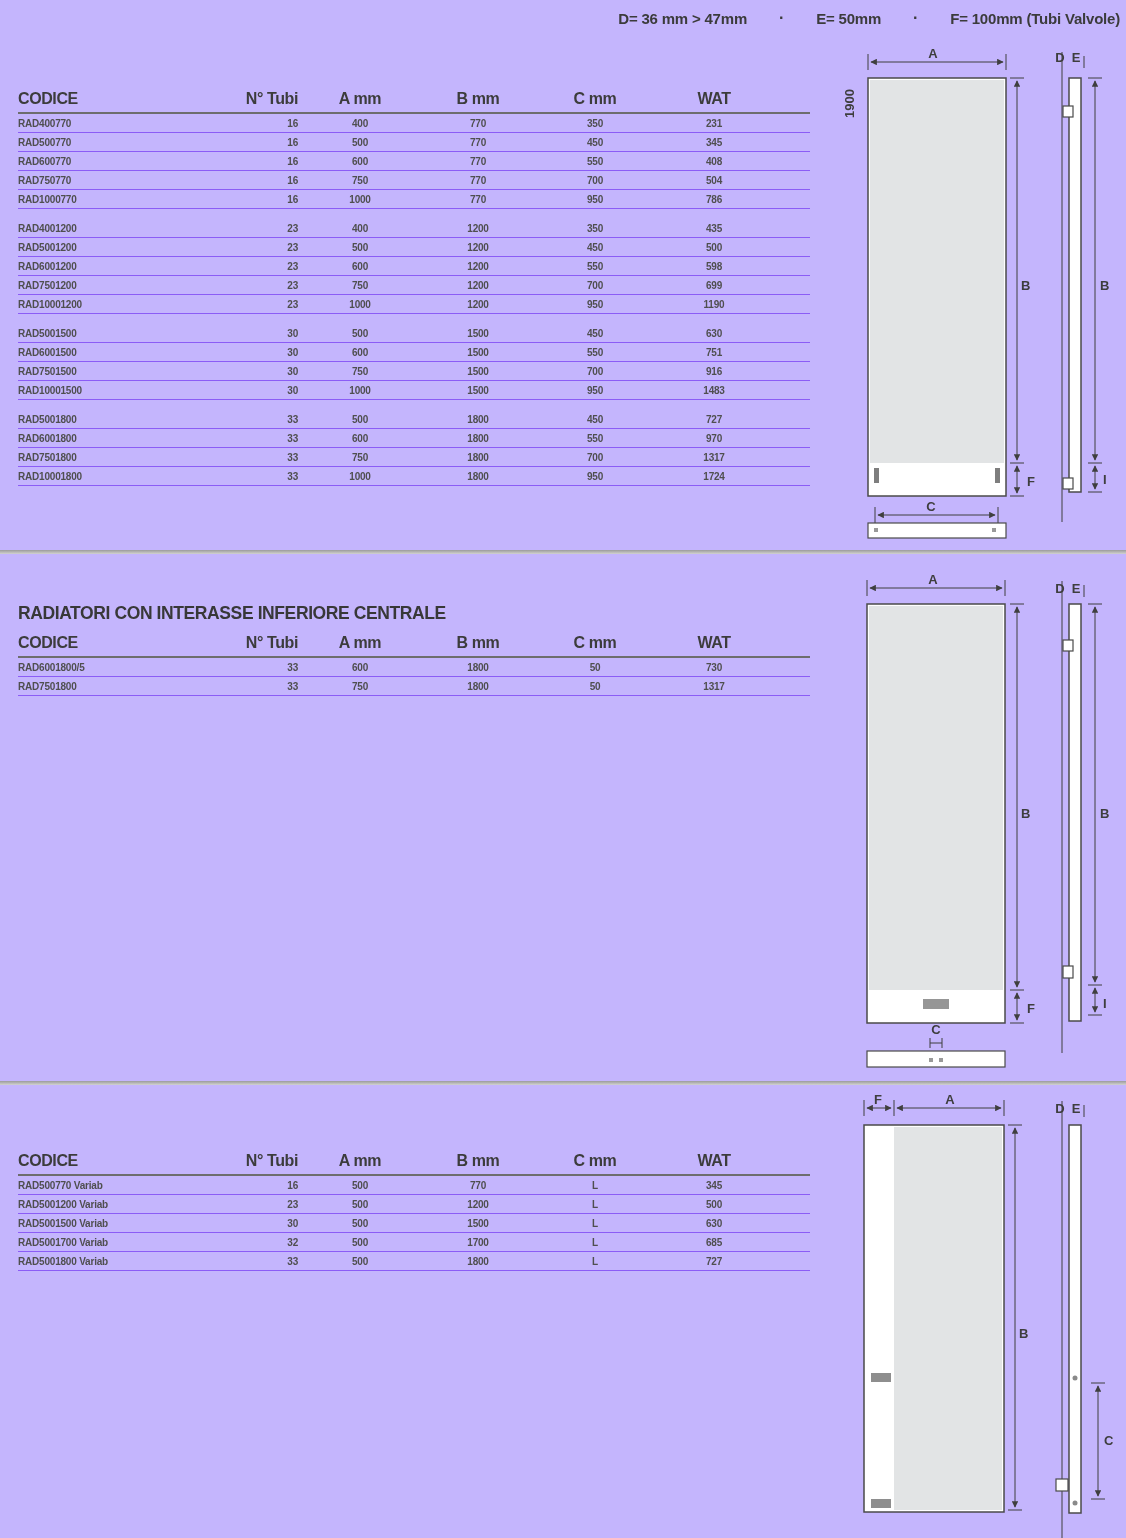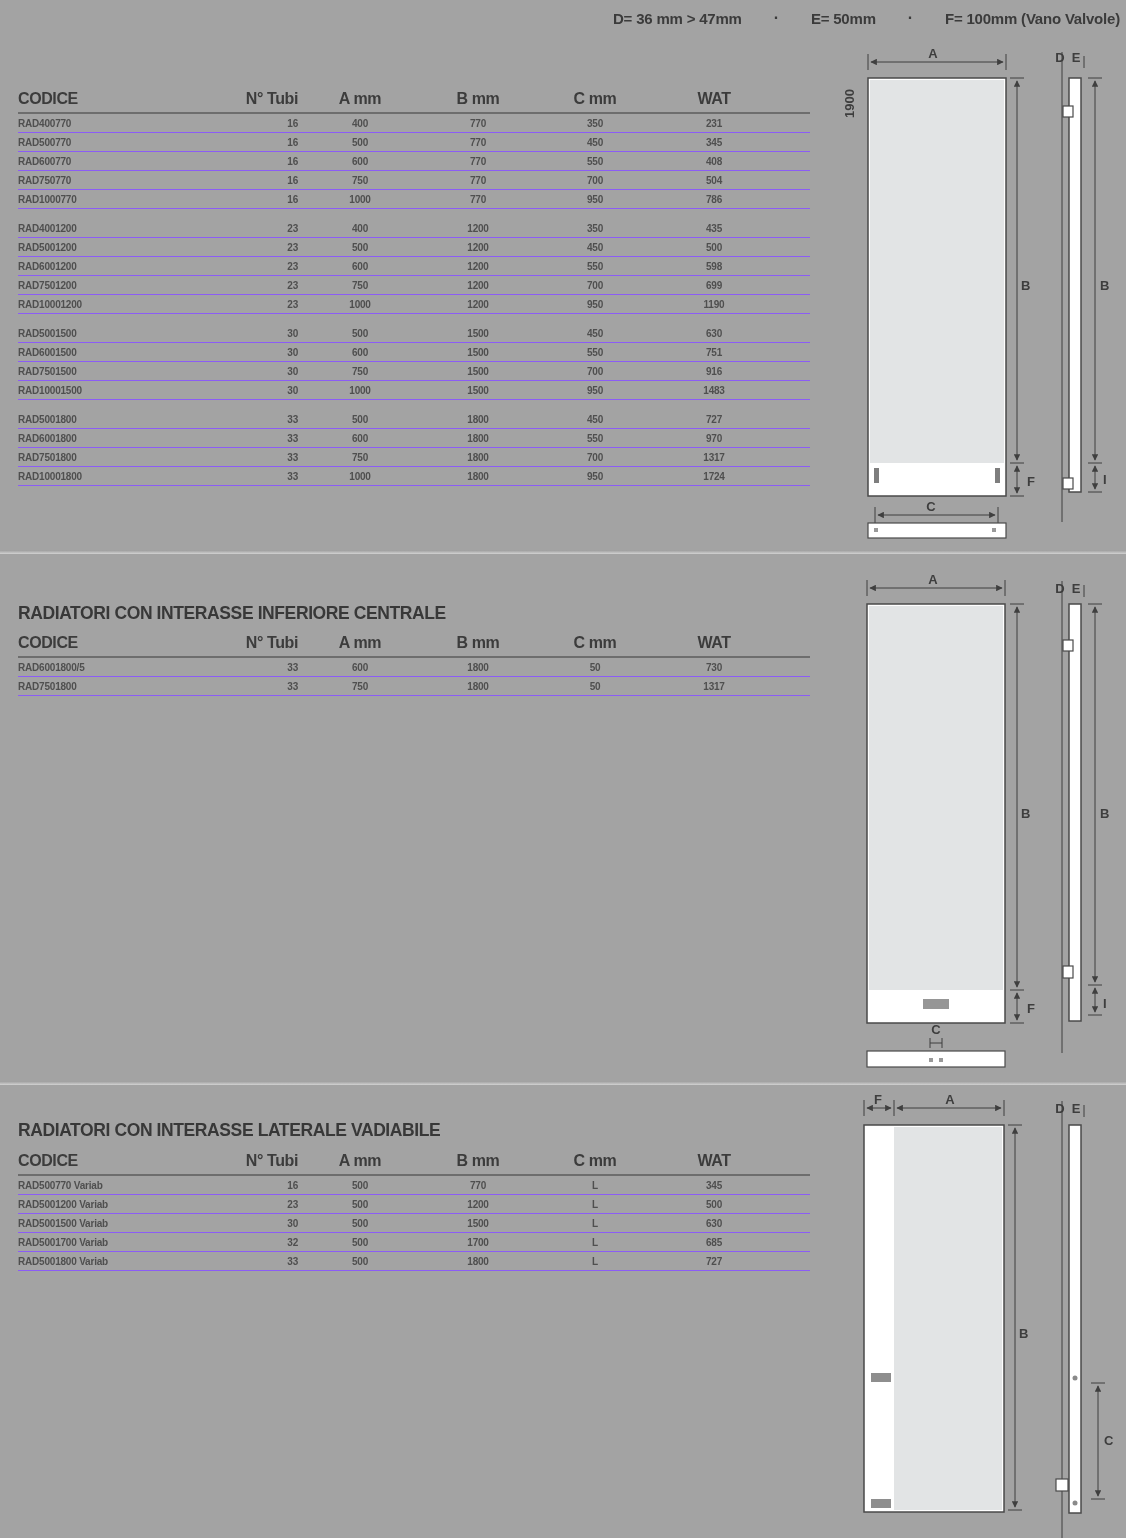--- a/index.html
+++ b/index.html
@@ -1,18 +1,18 @@
 <!DOCTYPE html>
 <html><head>
 <meta charset="utf-8">
 <style>
   * { margin:0; padding:0; box-sizing:border-box; }
   html,body { background:#ffffff; }
   .page {
-    position:relative; width:1126px; height:1538px; background:#a3a3a3;
+    position:relative; width:1126px; height:1538px; background:#c4b5fd;
     font-family:"Liberation Sans", "DejaVu Sans", sans-serif;
     font-weight:bold; color:#4a4a4a; overflow:hidden;
     font-stretch:condensed; letter-spacing:-0.2px;
   }
   .legend {
     position:absolute; top:9px; right:6px;
     display:flex; align-items:center; gap:32px;
     font-size:15px; color:#3b3b3b;
   }
   .legend .dot { font-size:16px; }
@@ -43,21 +43,21 @@
 </head>
 <body>
 
 <div class="page">
 
   <div class="legend">
     <span>D= 36 mm &gt; 47mm</span>
     <span class="dot">·</span>
     <span>E= 50mm</span>
     <span class="dot">·</span>
-    <span>F= 100mm (Vano Valvole)</span>
+    <span>F= 100mm (Tubi Valvole)</span>
   </div>
 
   <div class="datatable" style="top:86px">
       <div class="thead">
         <div class="th c0">CODICE</div>
         <div class="th c1">N° Tubi</div>
         <div class="th c2">A mm</div>
         <div class="th c3">B mm</div>
         <div class="th c4">C mm</div>
         <div class="th c5">WAT</div>
@@ -367,21 +367,20 @@
     </g>
     <g>
       <line class="dim" x1="258" y1="440" x2="272" y2="440"></line>
       <line class="dim" x1="265" y1="413" x2="265" y2="437" marker-start="url(#ar2)" marker-end="url(#ar2)"></line>
       <text x="273" y="433">I</text>
     </g>
   </svg>
 
   <div class="sep" style="top:1081px"></div>
 
-  <h2 class="sec-title" style="top:1120px">RADIATORI CON INTERASSE LATERALE VADIABILE</h2>
   <div class="datatable" style="top:1148px">
       <div class="thead">
         <div class="th c0">CODICE</div>
         <div class="th c1">N° Tubi</div>
         <div class="th c2">A mm</div>
         <div class="th c3">B mm</div>
         <div class="th c4">C mm</div>
         <div class="th c5">WAT</div>
       </div>
       <div class="tgroup">

